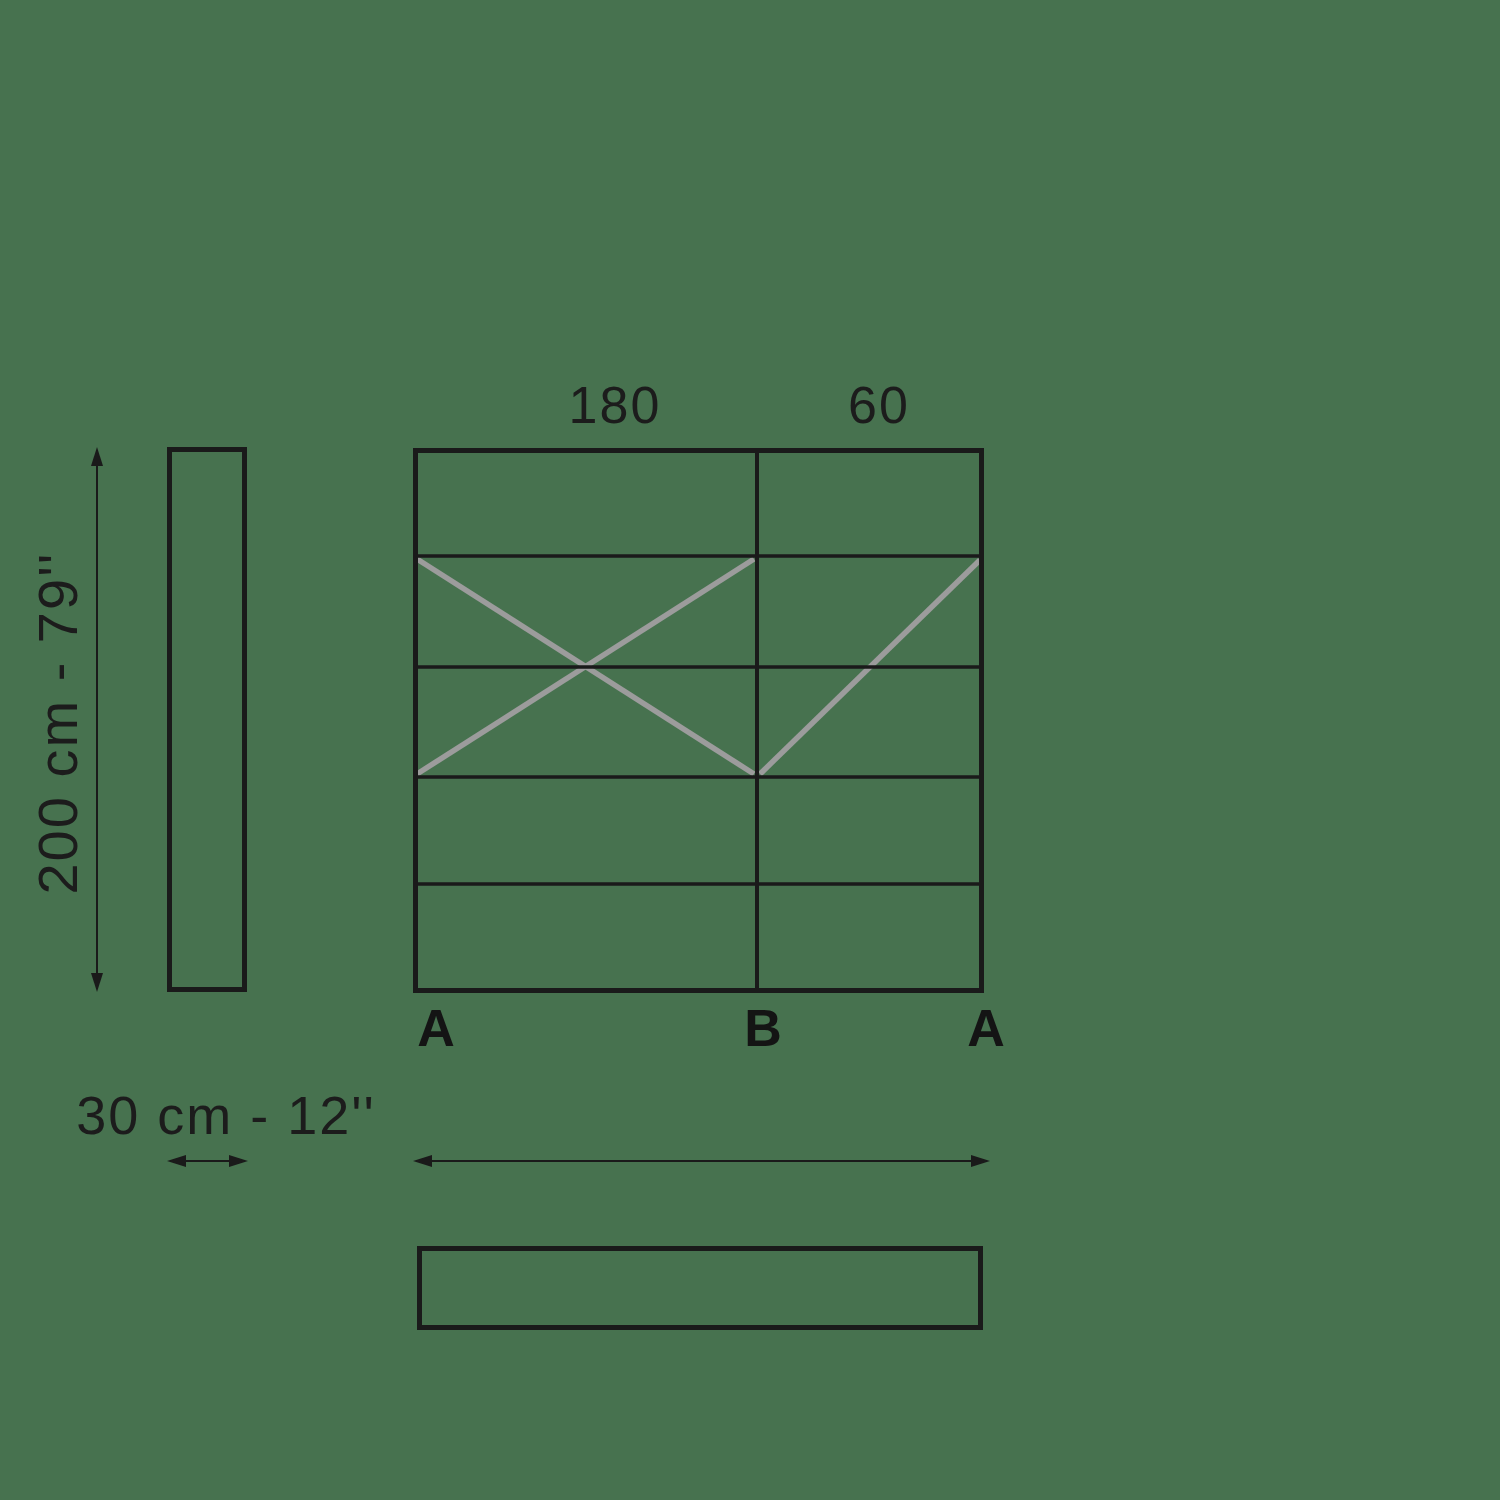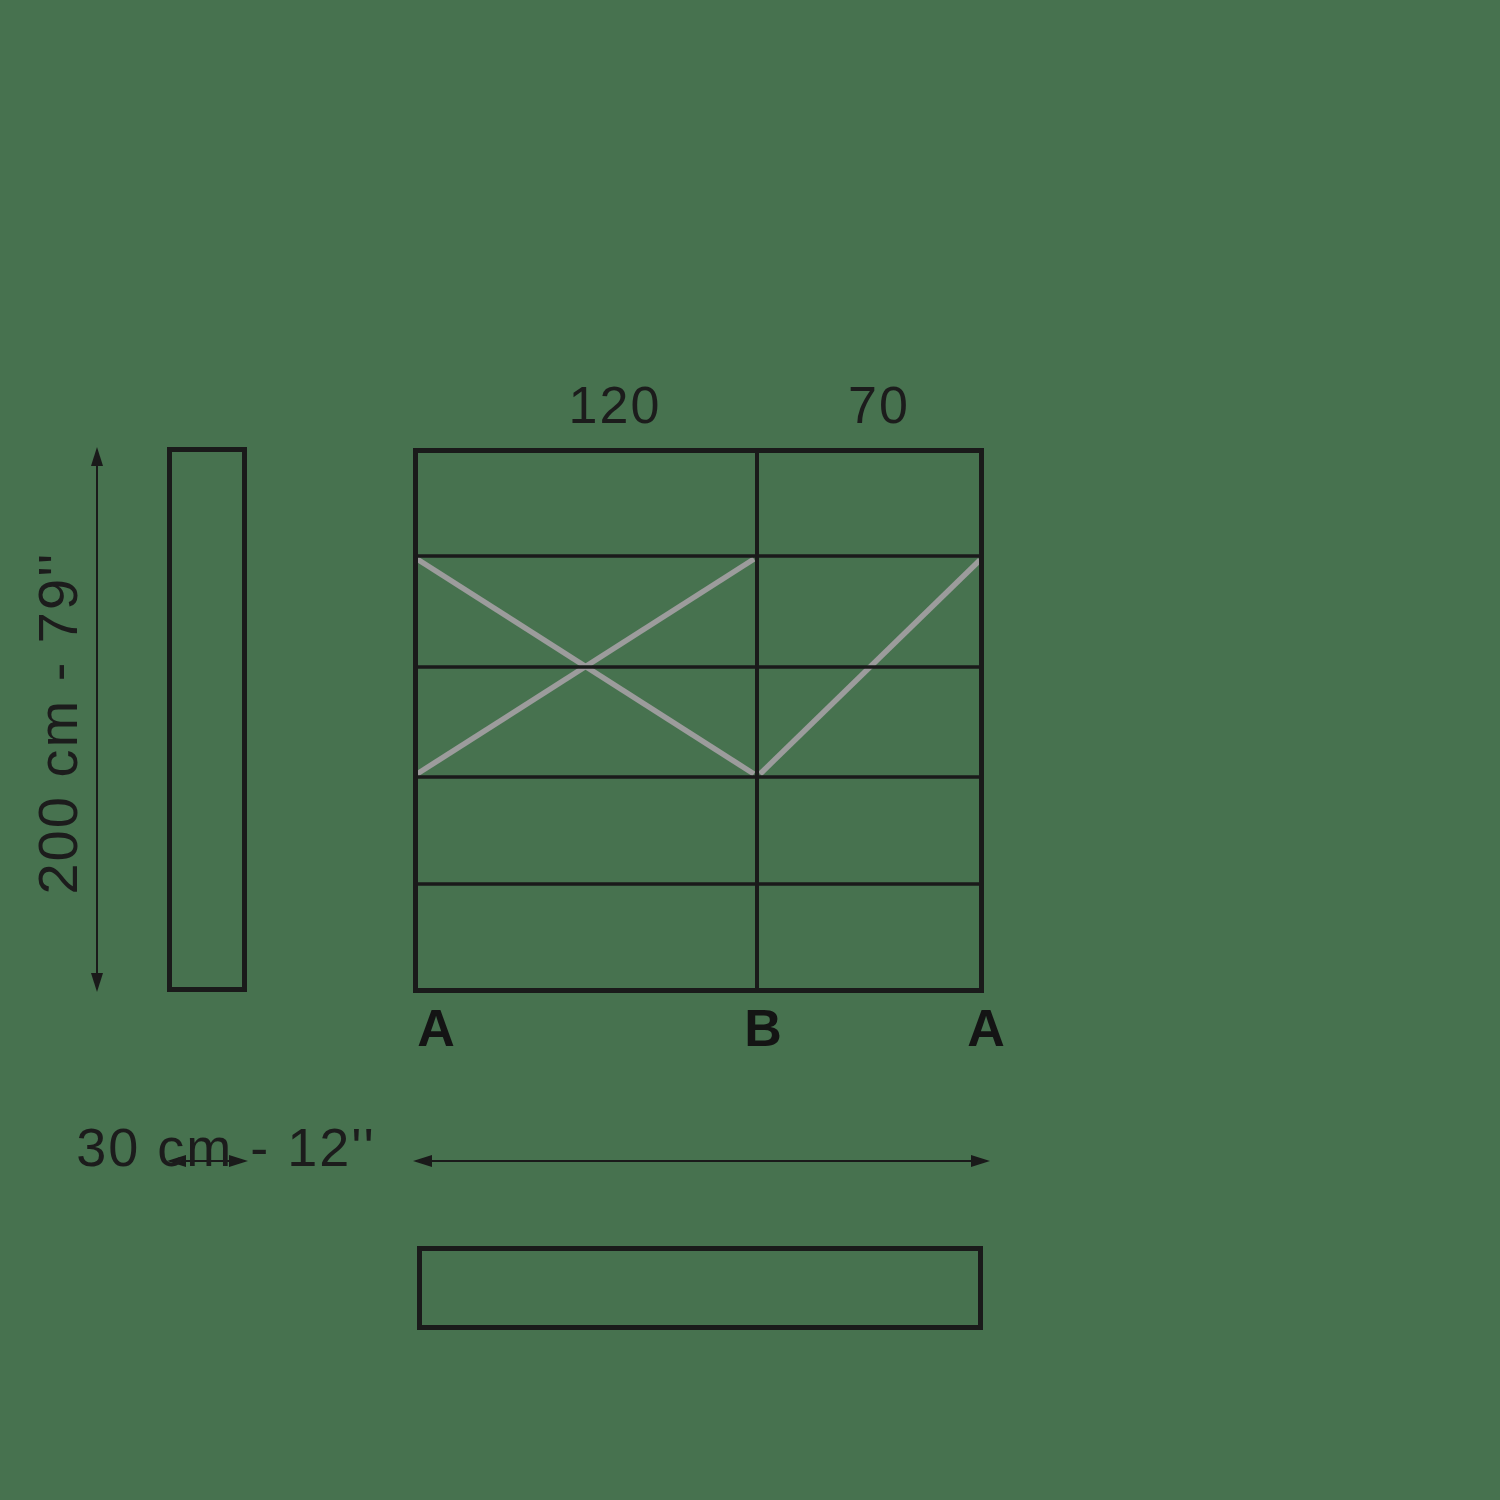--- a/index.html
+++ b/index.html
@@ -35,21 +35,20 @@
   .lbl-top {
     width: 120px;
     height: 54px;
     line-height: 54px;
     font-size: 52px;
   }
   .lbl-dim {
     height: 58px;
     line-height: 58px;
     font-size: 54px;
-    margin-top: 32px;
   }
   .lbl-marker {
     width: 80px;
     height: 52px;
     line-height: 52px;
     font-size: 52px;
     font-weight: 700;
     color: #141414;
   }
   .lbl-height {
@@ -105,22 +104,22 @@
       <line x1="428" y1="1161" x2="975" y2="1161" stroke="#1a1a1a" stroke-width="2"></line>
       <polygon points="413,1161 432,1155 432,1167" fill="#1a1a1a"></polygon>
       <polygon points="990,1161 971,1155 971,1167" fill="#1a1a1a"></polygon>
     </g>
 
     <g>
       <rect x="419.5" y="1248.5" width="561" height="79" fill="none" stroke="#1a1a1a" stroke-width="5"></rect>
     </g>
   </svg>
 
-  <div class="lbl lbl-light lbl-top" style="left:555px; top:378px;">120</div>
-  <div class="lbl lbl-light lbl-top" style="left:819px; top:378px;">70</div>
+  <div class="lbl lbl-light lbl-top" style="left:555px; top:378px;">180</div>
+  <div class="lbl lbl-light lbl-top" style="left:819px; top:378px;">60</div>
 
   <div class="lbl lbl-marker" style="left:396px; top:1002px;">A</div>
   <div class="lbl lbl-marker" style="left:723px; top:1002px;">B</div>
   <div class="lbl lbl-marker" style="left:946px; top:1002px;">A</div>
 
   <div class="lbl lbl-light lbl-height">200 cm - 79''</div>
 
   <div class="lbl lbl-light lbl-dim" style="left:66px; top:1086px; width:320px;">30 cm - 12''</div>
 
 

